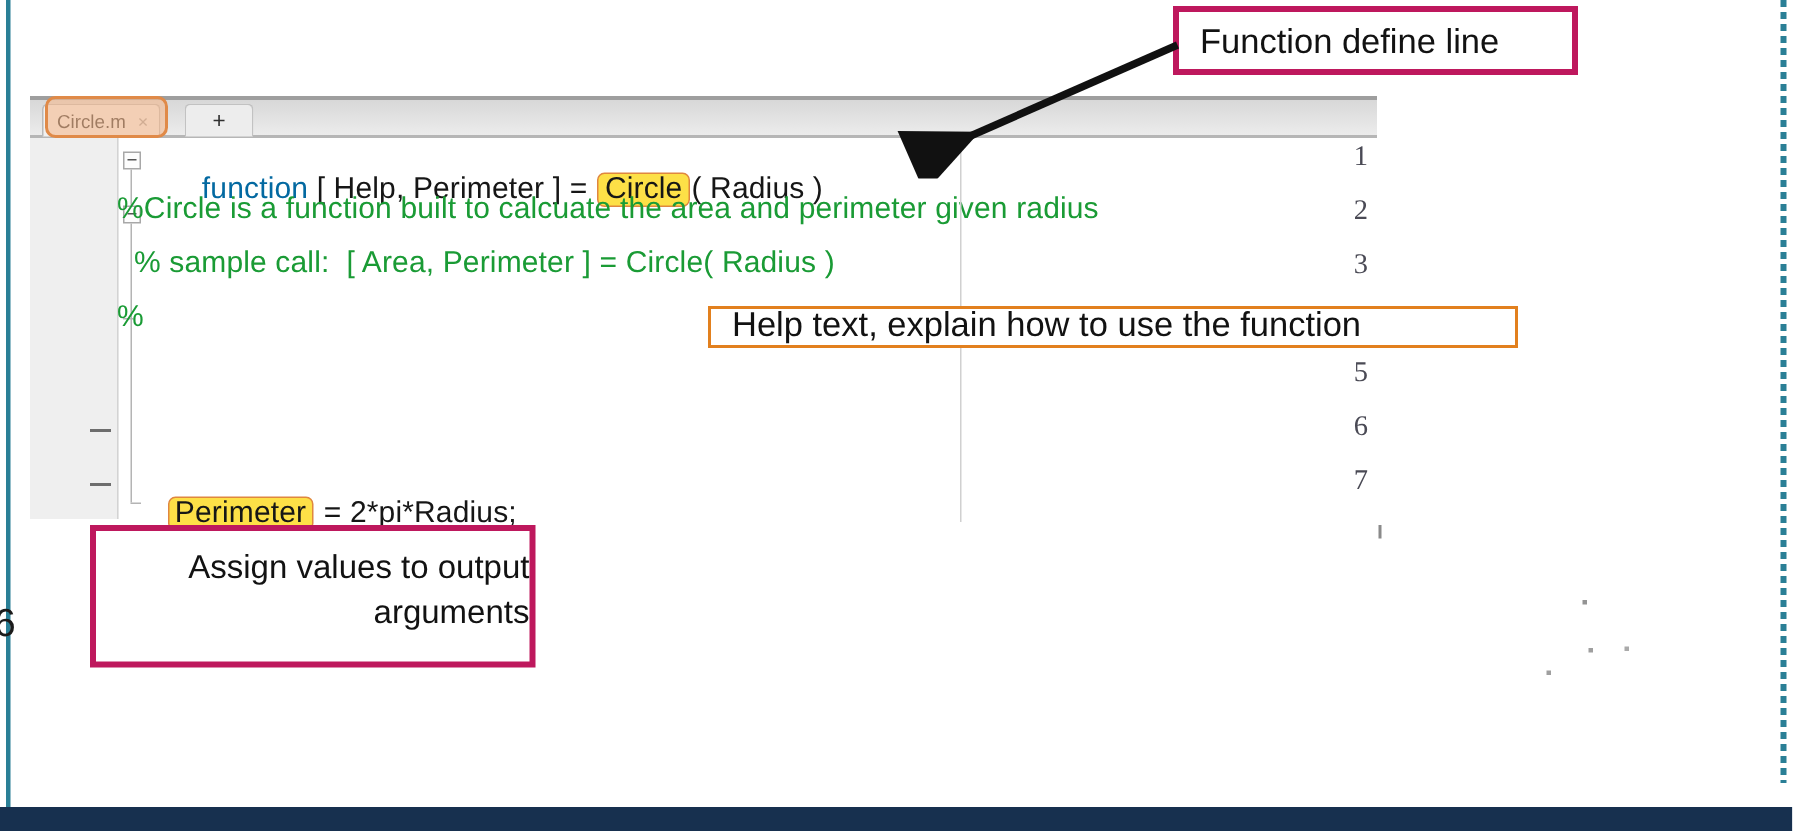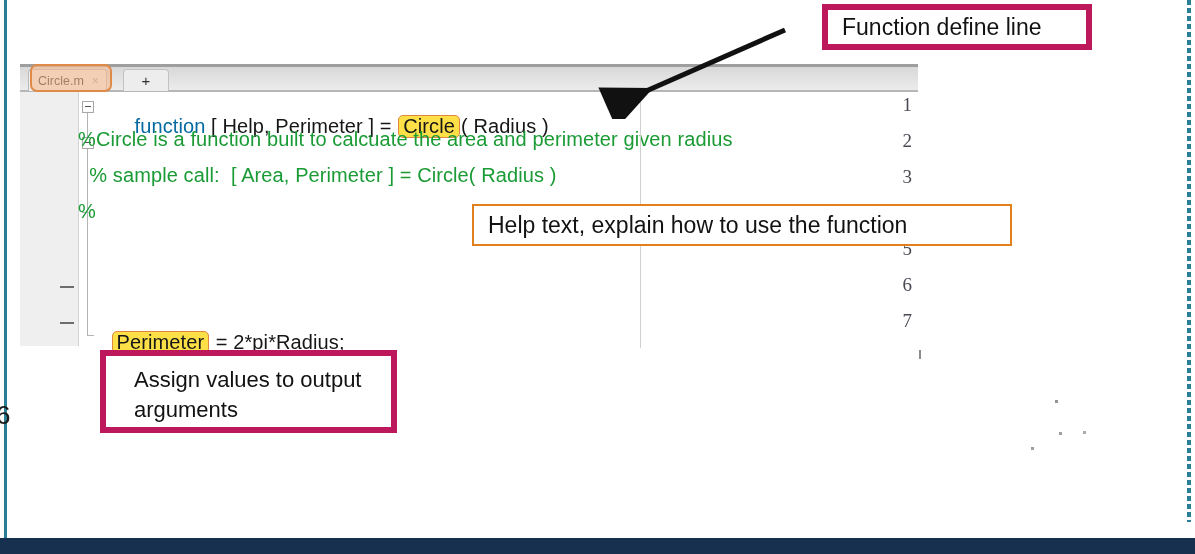--- a/index.html
+++ b/index.html
@@ -243,39 +243,39 @@
   
   .callout {
     position: absolute;
     background: #ffffff;
     box-sizing: border-box;
     display: flex;
     align-items: center;
     font-family: "Liberation Sans", sans-serif;
     color: #121212;
   }
-  .callout.black { border: 6px solid #be185d; margin-left: 40px; }
+  .callout.black { border: 4px solid #be185d; }
   .callout.orange { border: 2px solid #e2801e; }
 
   #callout-define {
     left: 782px; top: 4px; width: 270px; height: 46px;
     padding-left: 14px; font-size: 23px;
   }
   #callout-help {
-    left: 472px; top: 204px; width: 540px; height: 42px;
-    padding-left: 14px; font-size: 23px;
+    left: 472px; top: 204px; width: 540px; height: 28px;
+    padding-left: 14px; font-size: 23px; align-items: flex-end;
   }
   #callout-body {
     left: 402px; top: 290px; width: 272px; height: 48px;
     padding-left: 14px; font-size: 23px;
   }
   #callout-assign {
-    left: 60px; top: 350px; width: 297px; height: 83px;
+    left: 60px; top: 350px; width: 297px; height: 95px;
     padding-left: 28px; font-size: 22px; line-height: 1.35;
-    display: block; padding-top: 9px;
+    display: block; padding-top: 9px; text-align: right;
   }
 
   
   .arrow-svg {
     position: absolute;
     left: 595px;
     top: 14px;
     width: 200px;
     height: 105px;
     pointer-events: none;

